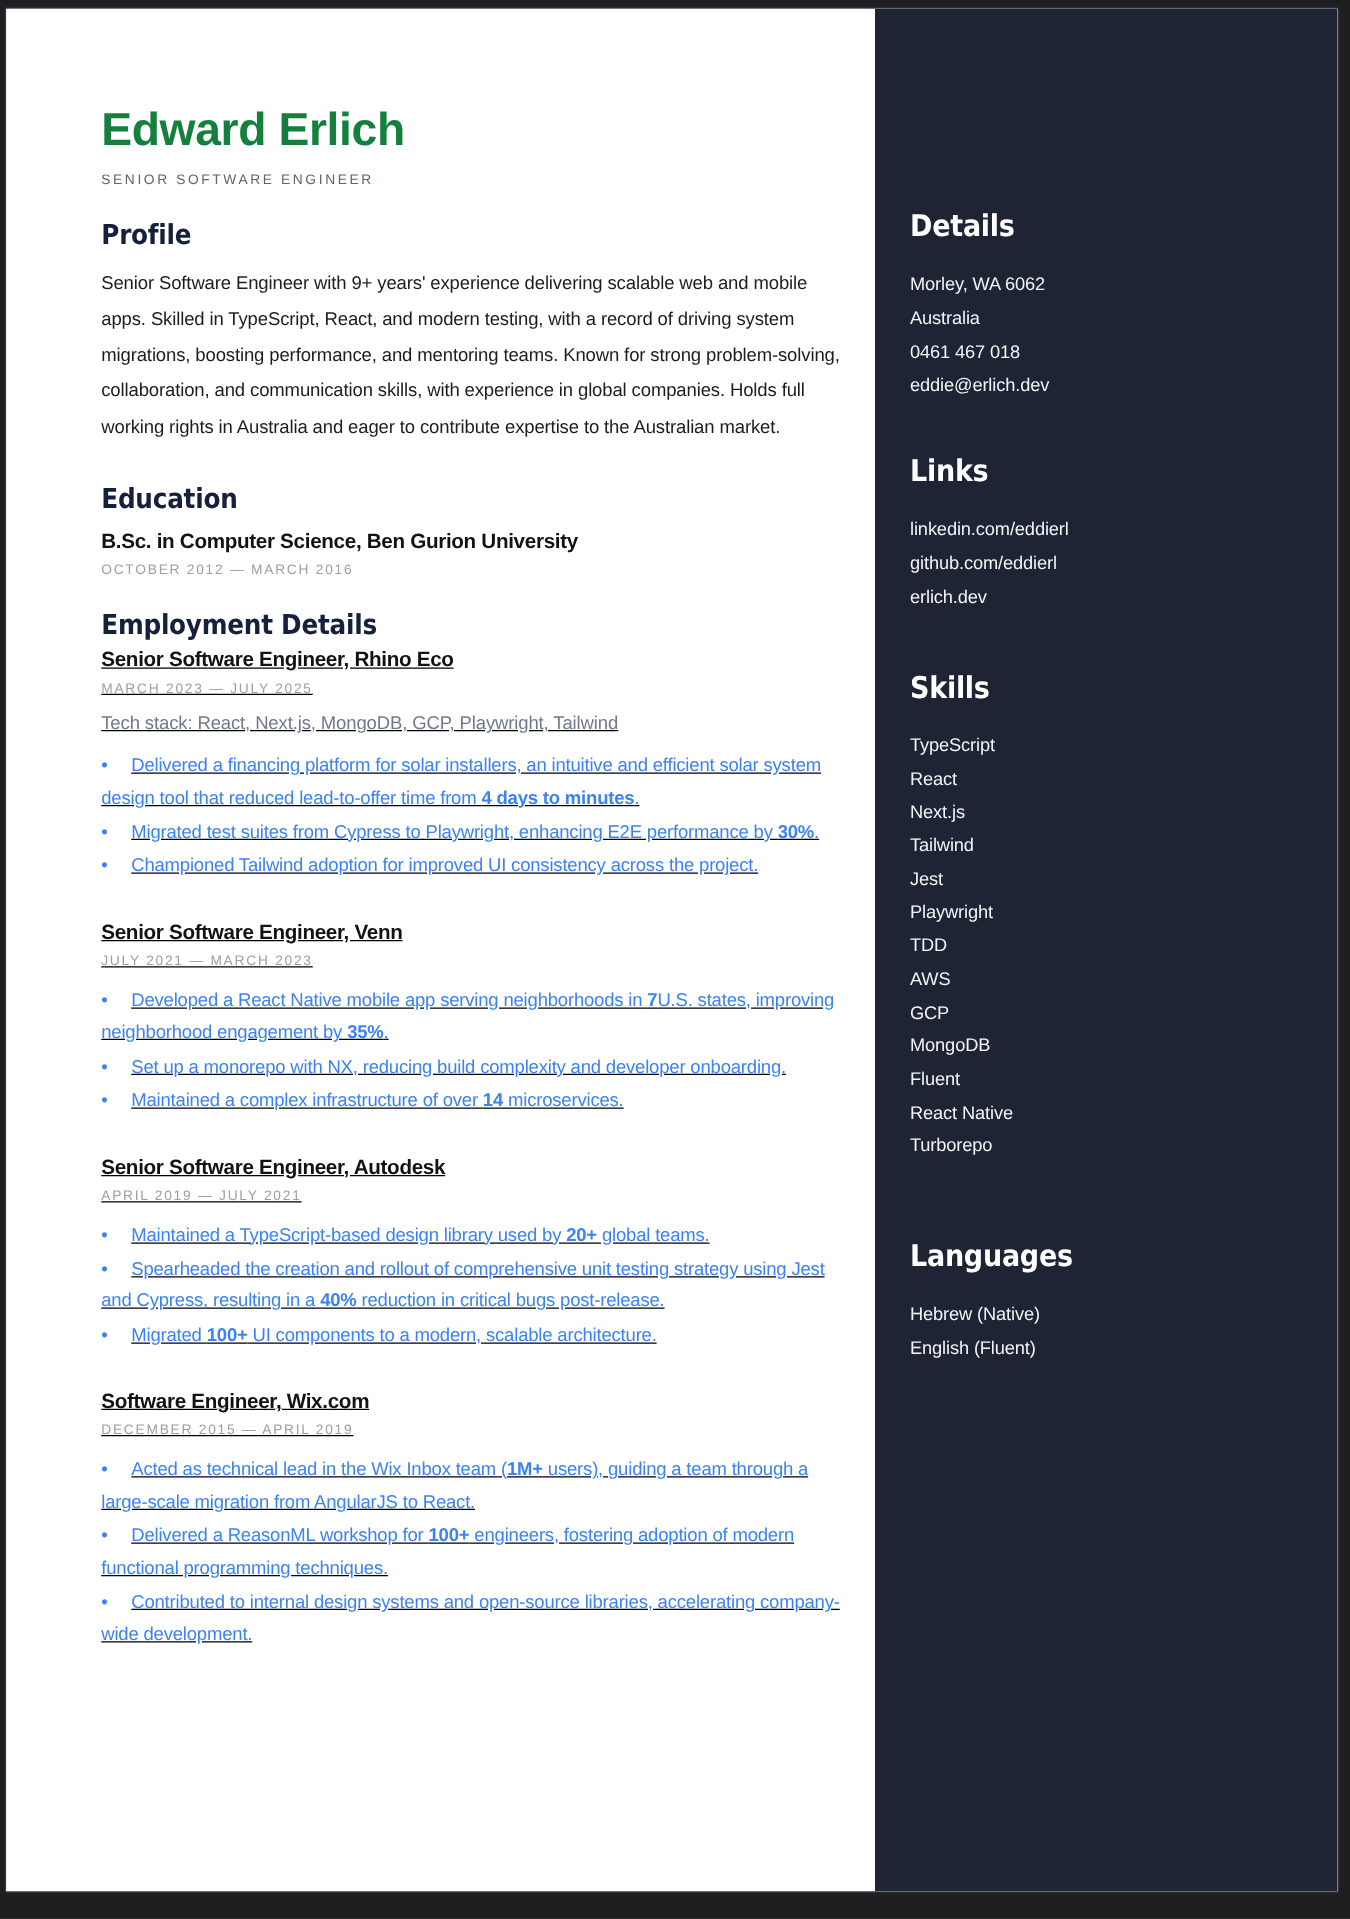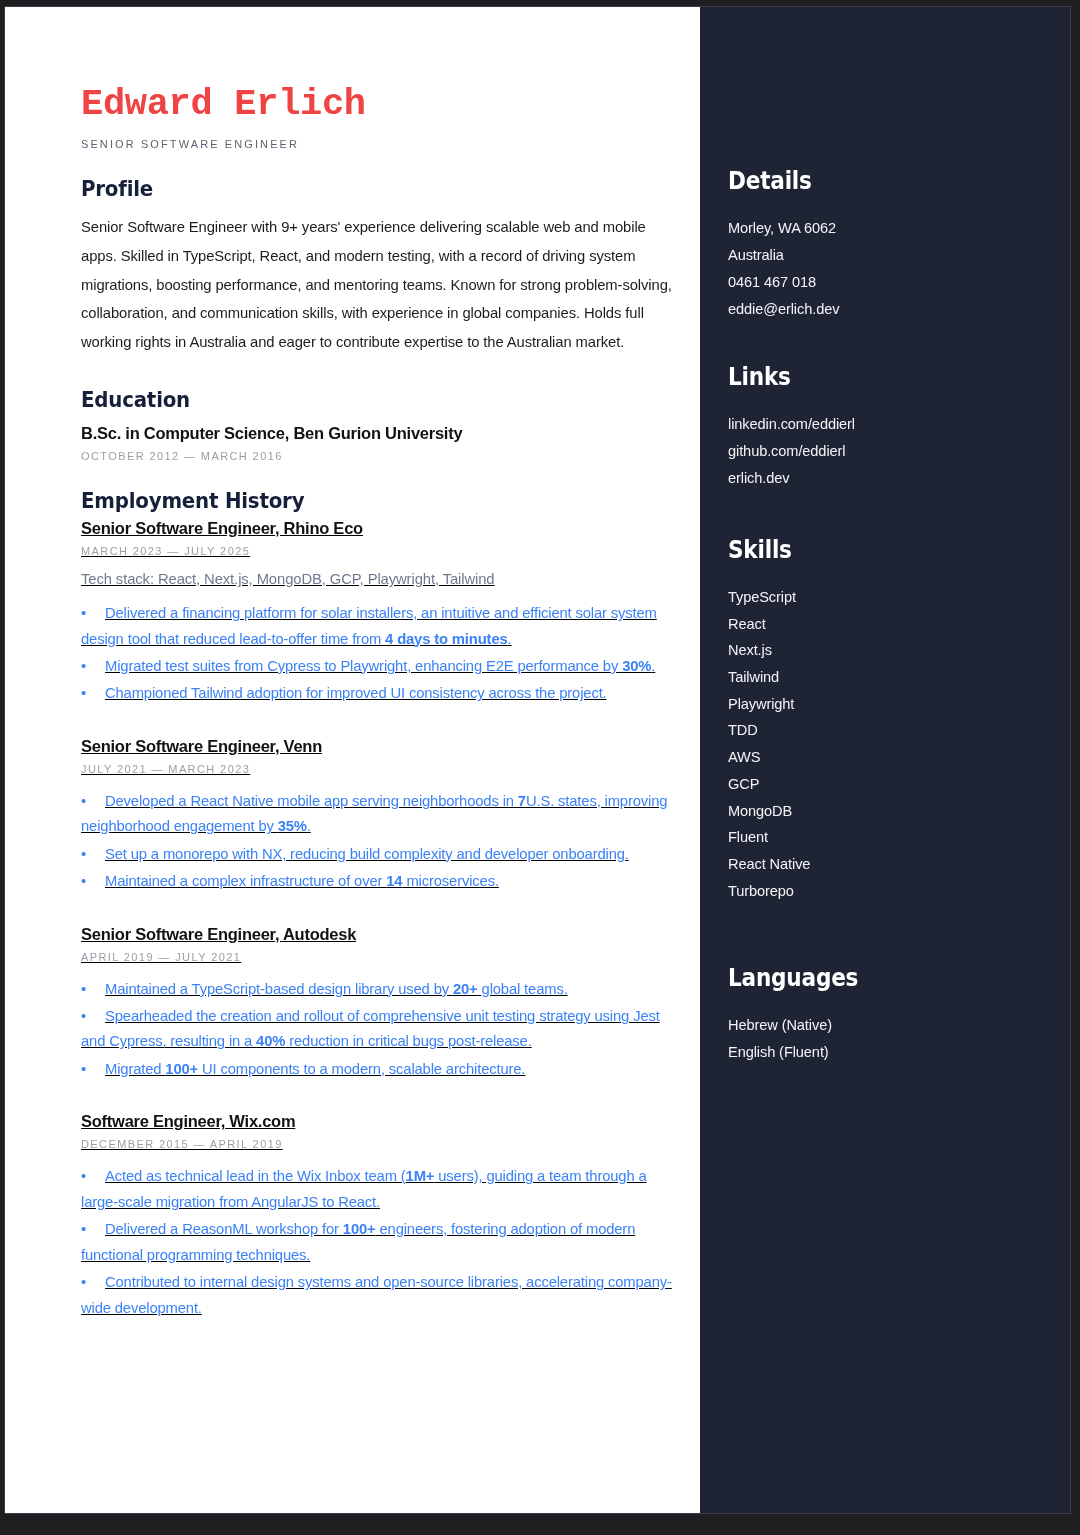--- a/index.html
+++ b/index.html
@@ -32,25 +32,25 @@
   }
   .side-col {
     flex: 1;
     background: #1e2433;
     box-sizing: border-box;
     padding: 160px 30px 40px 28px;
   }
 
   
   .name {
-    font-family: Liberation Mono, monospace;
+    font-family: Liberation Sans, sans-serif;
     font-size: 37px;
     font-weight: bold;
     letter-spacing: -0.3px;
-    color: #ef4444;
+    color: #15803d;
     margin: 0 0 14px 0;
     line-height: 1.05;
   }
   .job-subtitle {
     font-size: 11px;
     letter-spacing: 2.1px;
     color: #5d6370;
     text-transform: uppercase;
     margin: 0 0 26px 0;
   }
@@ -144,21 +144,21 @@
 
     <h2 class="sec-head">Profile</h2>
     <p class="profile-text">Senior Software Engineer with 9+ years' experience delivering scalable web and mobile apps. Skilled in TypeScript, React, and modern testing, with a record of driving system migrations, boosting performance, and mentoring teams. Known for strong problem-solving, collaboration, and communication skills, with experience in global companies. Holds full working rights in Australia and eager to contribute expertise to the Australian market.</p>
 
     <h2 class="sec-head">Education</h2>
     <div class="edu-block">
       <div class="entry-title">B.Sc. in Computer Science, Ben Gurion University</div>
       <div class="entry-date">OCTOBER 2012 — MARCH 2016</div>
     </div>
 
-    <h2 class="sec-head employment">Employment History</h2>
+    <h2 class="sec-head employment">Employment Details</h2>
     <div id="jobs-container">
         <div class="entry">
           <div class="entry-title">Senior Software Engineer, Rhino Eco</div>
           <div class="entry-date">MARCH 2023 — JULY 2025</div>
           <div class="techstack">Tech stack: React, Next.js, MongoDB, GCP, Playwright, Tailwind</div>
           <div class="bullets">
             <p class="bullet"><span class="dot">•</span>Delivered a financing platform for solar installers, an intuitive and efficient solar system design tool that reduced lead-to-offer time from <b>4 days to minutes</b>.</p>
             <p class="bullet"><span class="dot">•</span>Migrated test suites from Cypress to Playwright, enhancing E2E performance by <b>30%</b>.</p>
             <p class="bullet"><span class="dot">•</span>Championed Tailwind adoption for improved UI consistency across the project.</p>
           </div>
@@ -215,20 +215,21 @@
         </div>
     </div>
 
     <div class="side-block skills">
       <h2 class="side-head">Skills</h2>
       <div id="skills-list">
           <div class="skill-item">TypeScript</div>
           <div class="skill-item">React</div>
           <div class="skill-item">Next.js</div>
           <div class="skill-item">Tailwind</div>
+          <div class="skill-item">Jest</div>
           <div class="skill-item">Playwright</div>
           <div class="skill-item">TDD</div>
           <div class="skill-item">AWS</div>
           <div class="skill-item">GCP</div>
           <div class="skill-item">MongoDB</div>
           <div class="skill-item">Fluent</div>
           <div class="skill-item">React Native</div>
           <div class="skill-item">Turborepo</div>
         </div>
     </div>

